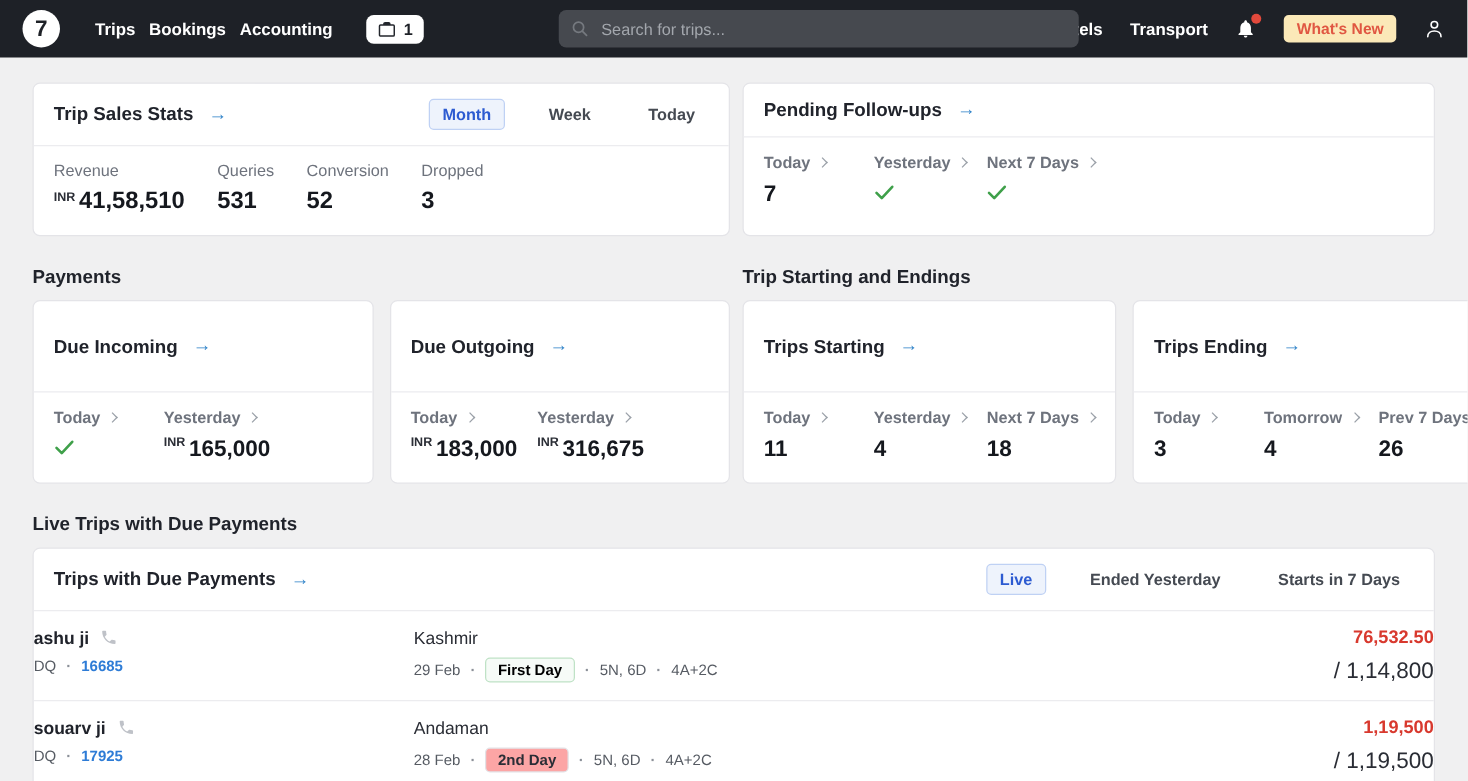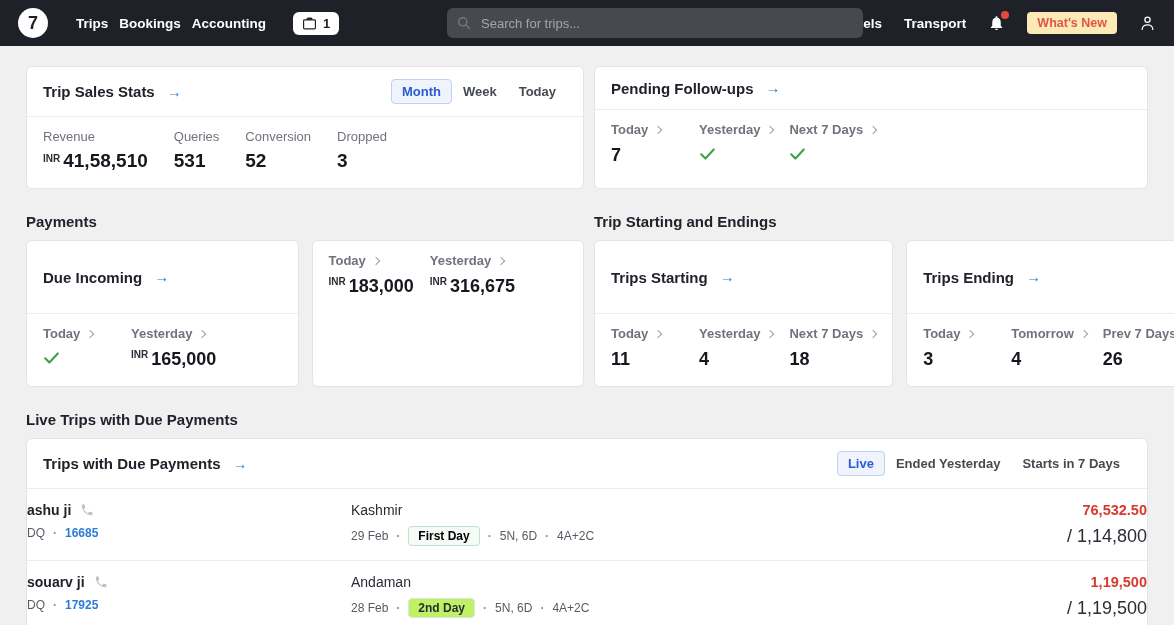--- a/index.html
+++ b/index.html
@@ -32,21 +32,21 @@
   .content { padding:20px 26px 0; }
   .row1, .row2 { display:flex; gap:10px; }
   .w-left { width:558px; flex:0 0 auto; }
   .w-right { flex:1; }
   .card { background:#fff; border:1px solid #e4e4e8; border-radius:6px; }
   .card-head { display:flex; align-items:center; padding:12px 16px; border-bottom:1px solid #ececef; }
   .card-head.sm { padding:27px 16px; }
   .card-title { font-size:15px; font-weight:700; color:#20232b; }
   .arrow { margin-left:12px; cursor:pointer; }
   .arrow::after { content:"\2192"; color:#2e82c8; font-size:15px; font-weight:700; }
-  .tabs { margin-left:auto; display:flex; align-items:center; gap:0; }
+  .tabs { margin-left:auto; display:flex; align-items:center; gap:24px; }
   .tab { font-size:13px; font-weight:600; color:#454a52; padding:4px 10px; border:1px solid transparent; border-radius:4px; cursor:pointer; white-space:nowrap; }
   .tab.active { color:#2d5bd1; background:#eef3fc; border-color:#bfd1f4; }
   .card-body { padding:12px 16px 16px; display:flex; }
   .gap26 { gap:26px; } .gap16 { gap:16px; }
 
   .stat-label { font-size:13px; color:#6e737d; }
   .stat-value { margin-top:6px; font-size:19px; font-weight:700; color:#15181e; white-space:nowrap; }
   .inr { display:inline-block; font-size:10px; font-weight:700; transform:translateY(-5px); margin-right:3px; color:#2b2e36; }
   .inr:empty { display:none; }
 
@@ -54,30 +54,30 @@
   .col-label { font-size:13px; color:#6e737d; font-weight:600; display:flex; align-items:center; cursor:pointer; white-space:nowrap; }
   .chev { width:6px; height:6px; border-top:1.5px solid #9aa0a8; border-right:1.5px solid #9aa0a8;
           transform:rotate(45deg); display:inline-block; margin-left:7px; flex:0 0 auto; }
   .col-value { margin-top:7px; font-size:18px; font-weight:700; color:#15181e; min-height:22px; display:flex; align-items:center; white-space:nowrap; }
 
   .section-heading { font-size:15px; font-weight:700; color:#20232b; margin:24px 0 10px; }
   .pair { display:flex; gap:13px; }
   .pair .card { flex:1; }
 
   
-  .trip-row { display:flex; align-items:flex-start; padding:13px 0;gap:20px; }
+  .trip-row { display:flex; align-items:flex-start; padding:13px 0; }
   .trip-row + .trip-row { border-top:1px solid #ececef; }
   .trip-col1 { width:304px; flex:0 0 auto; }
   .trip-col2 { flex:1; }
   .trip-col3 { width:150px; flex:0 0 auto; text-align:right; }
   .trip-name { font-size:14px; font-weight:700; color:#20232b; display:flex; align-items:center; gap:9px; cursor:pointer; }
   .trip-sub { margin-top:8px; font-size:12px; color:#565b63; display:flex; align-items:center; gap:8px; }
   .trip-id { color:#2e7cd6; font-weight:600; cursor:pointer; }
   .trip-dest { font-size:14px; color:#2a2d35; }
-  .badge { font-size:12px; font-weight:700; color:#2a2d35; border:1px solid #e2e2e6; background:#bef264; padding:2px 9px; border-radius:4px; }
+  .badge { font-size:12px; font-weight:700; color:#2a2d35; border:1px solid #e2e2e6; background:#fca5a5; padding:2px 9px; border-radius:4px; }
   .badge.green { color:#000000; border-color:#bfe2c6; background:#f6fbf7; }
   .trip-due { font-size:14.5px; font-weight:700; color:#d8392e; }
   .trip-total { margin-top:8px; font-size:18px; color:#2a2d35; }
   .dot::before { content:"\00B7"; color:#8b9098; font-weight:700; }
 </style>
 </head>
 <body>
 
 <header class="navbar">
   <div class="logo">
@@ -226,20 +226,24 @@
                 </div>
               <div class="col-value">
                   <span class="inr">INR</span>
                   <span>165,000</span>
                 </div>
             </div>
           </div>
         </div>
 
         <div class="card">
+          <div class="card-head sm">
+            <span class="card-title">Due Outgoing</span>
+            <span class="arrow"></span>
+          </div>
           <div class="card-body gap16">
             <div class="col">
               <div class="col-label">
                   <span>Today</span>
                   <span class="chev"></span>
                 </div>
               <div class="col-value">
                   <span class="inr">INR</span>
                   <span>183,000</span>
                 </div>

